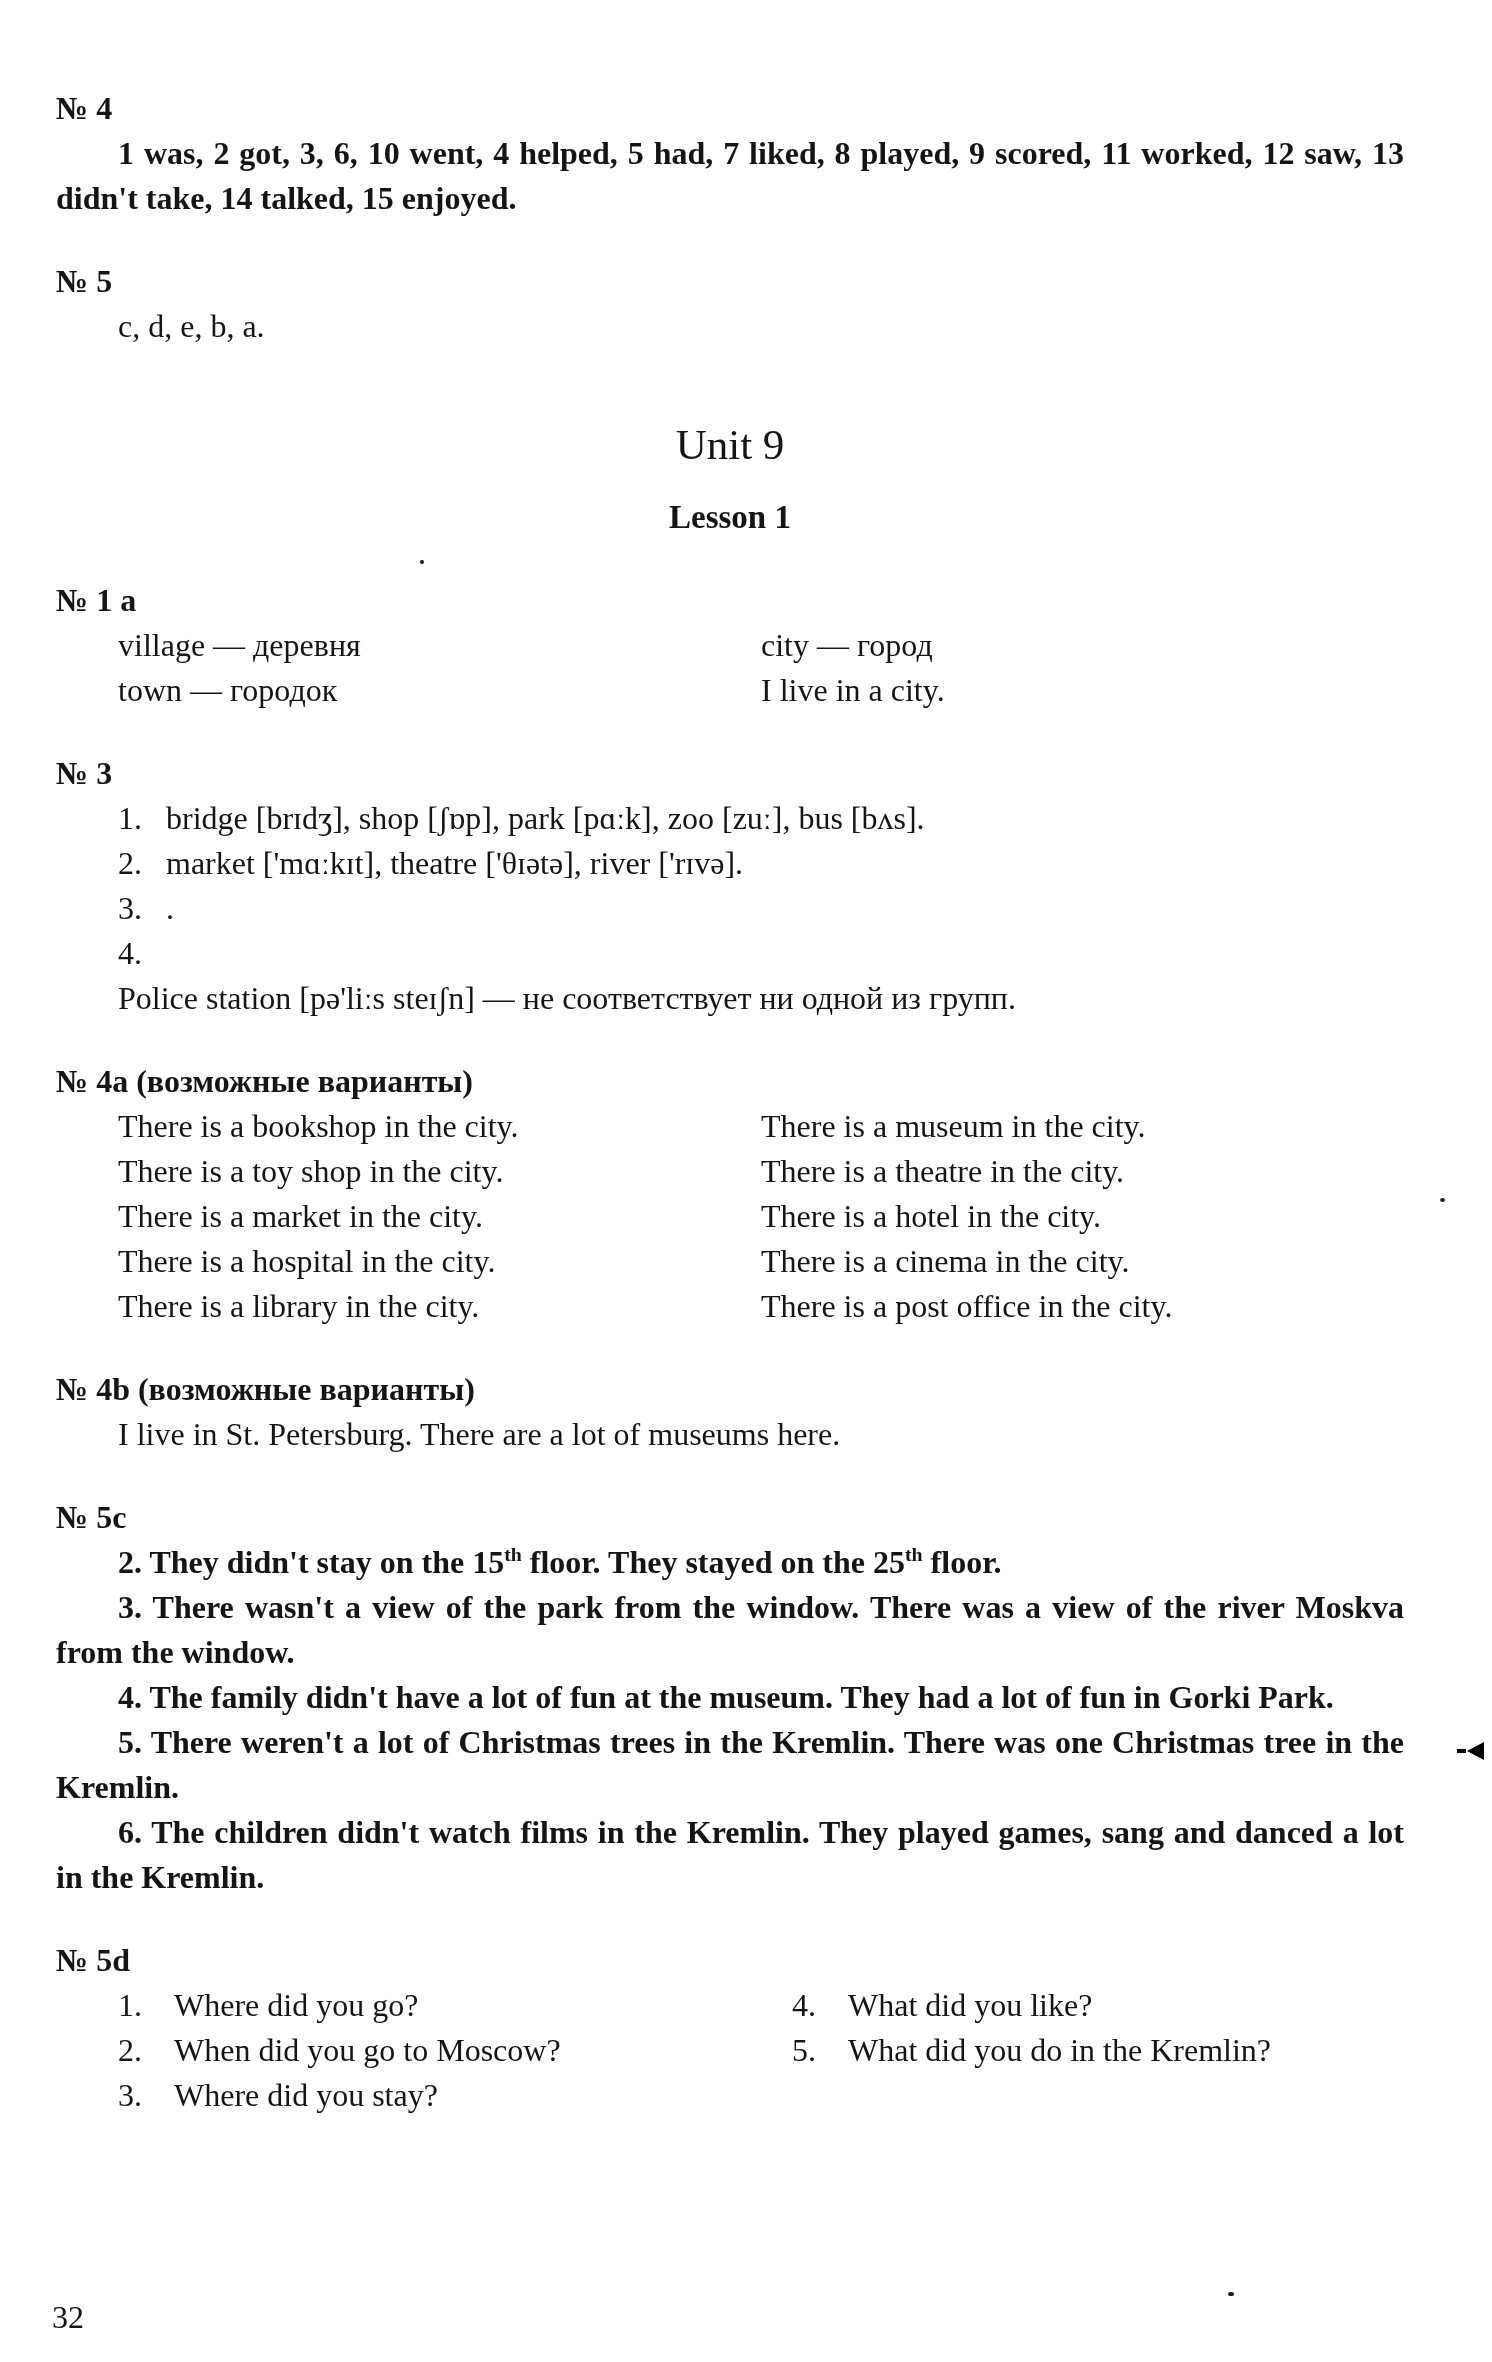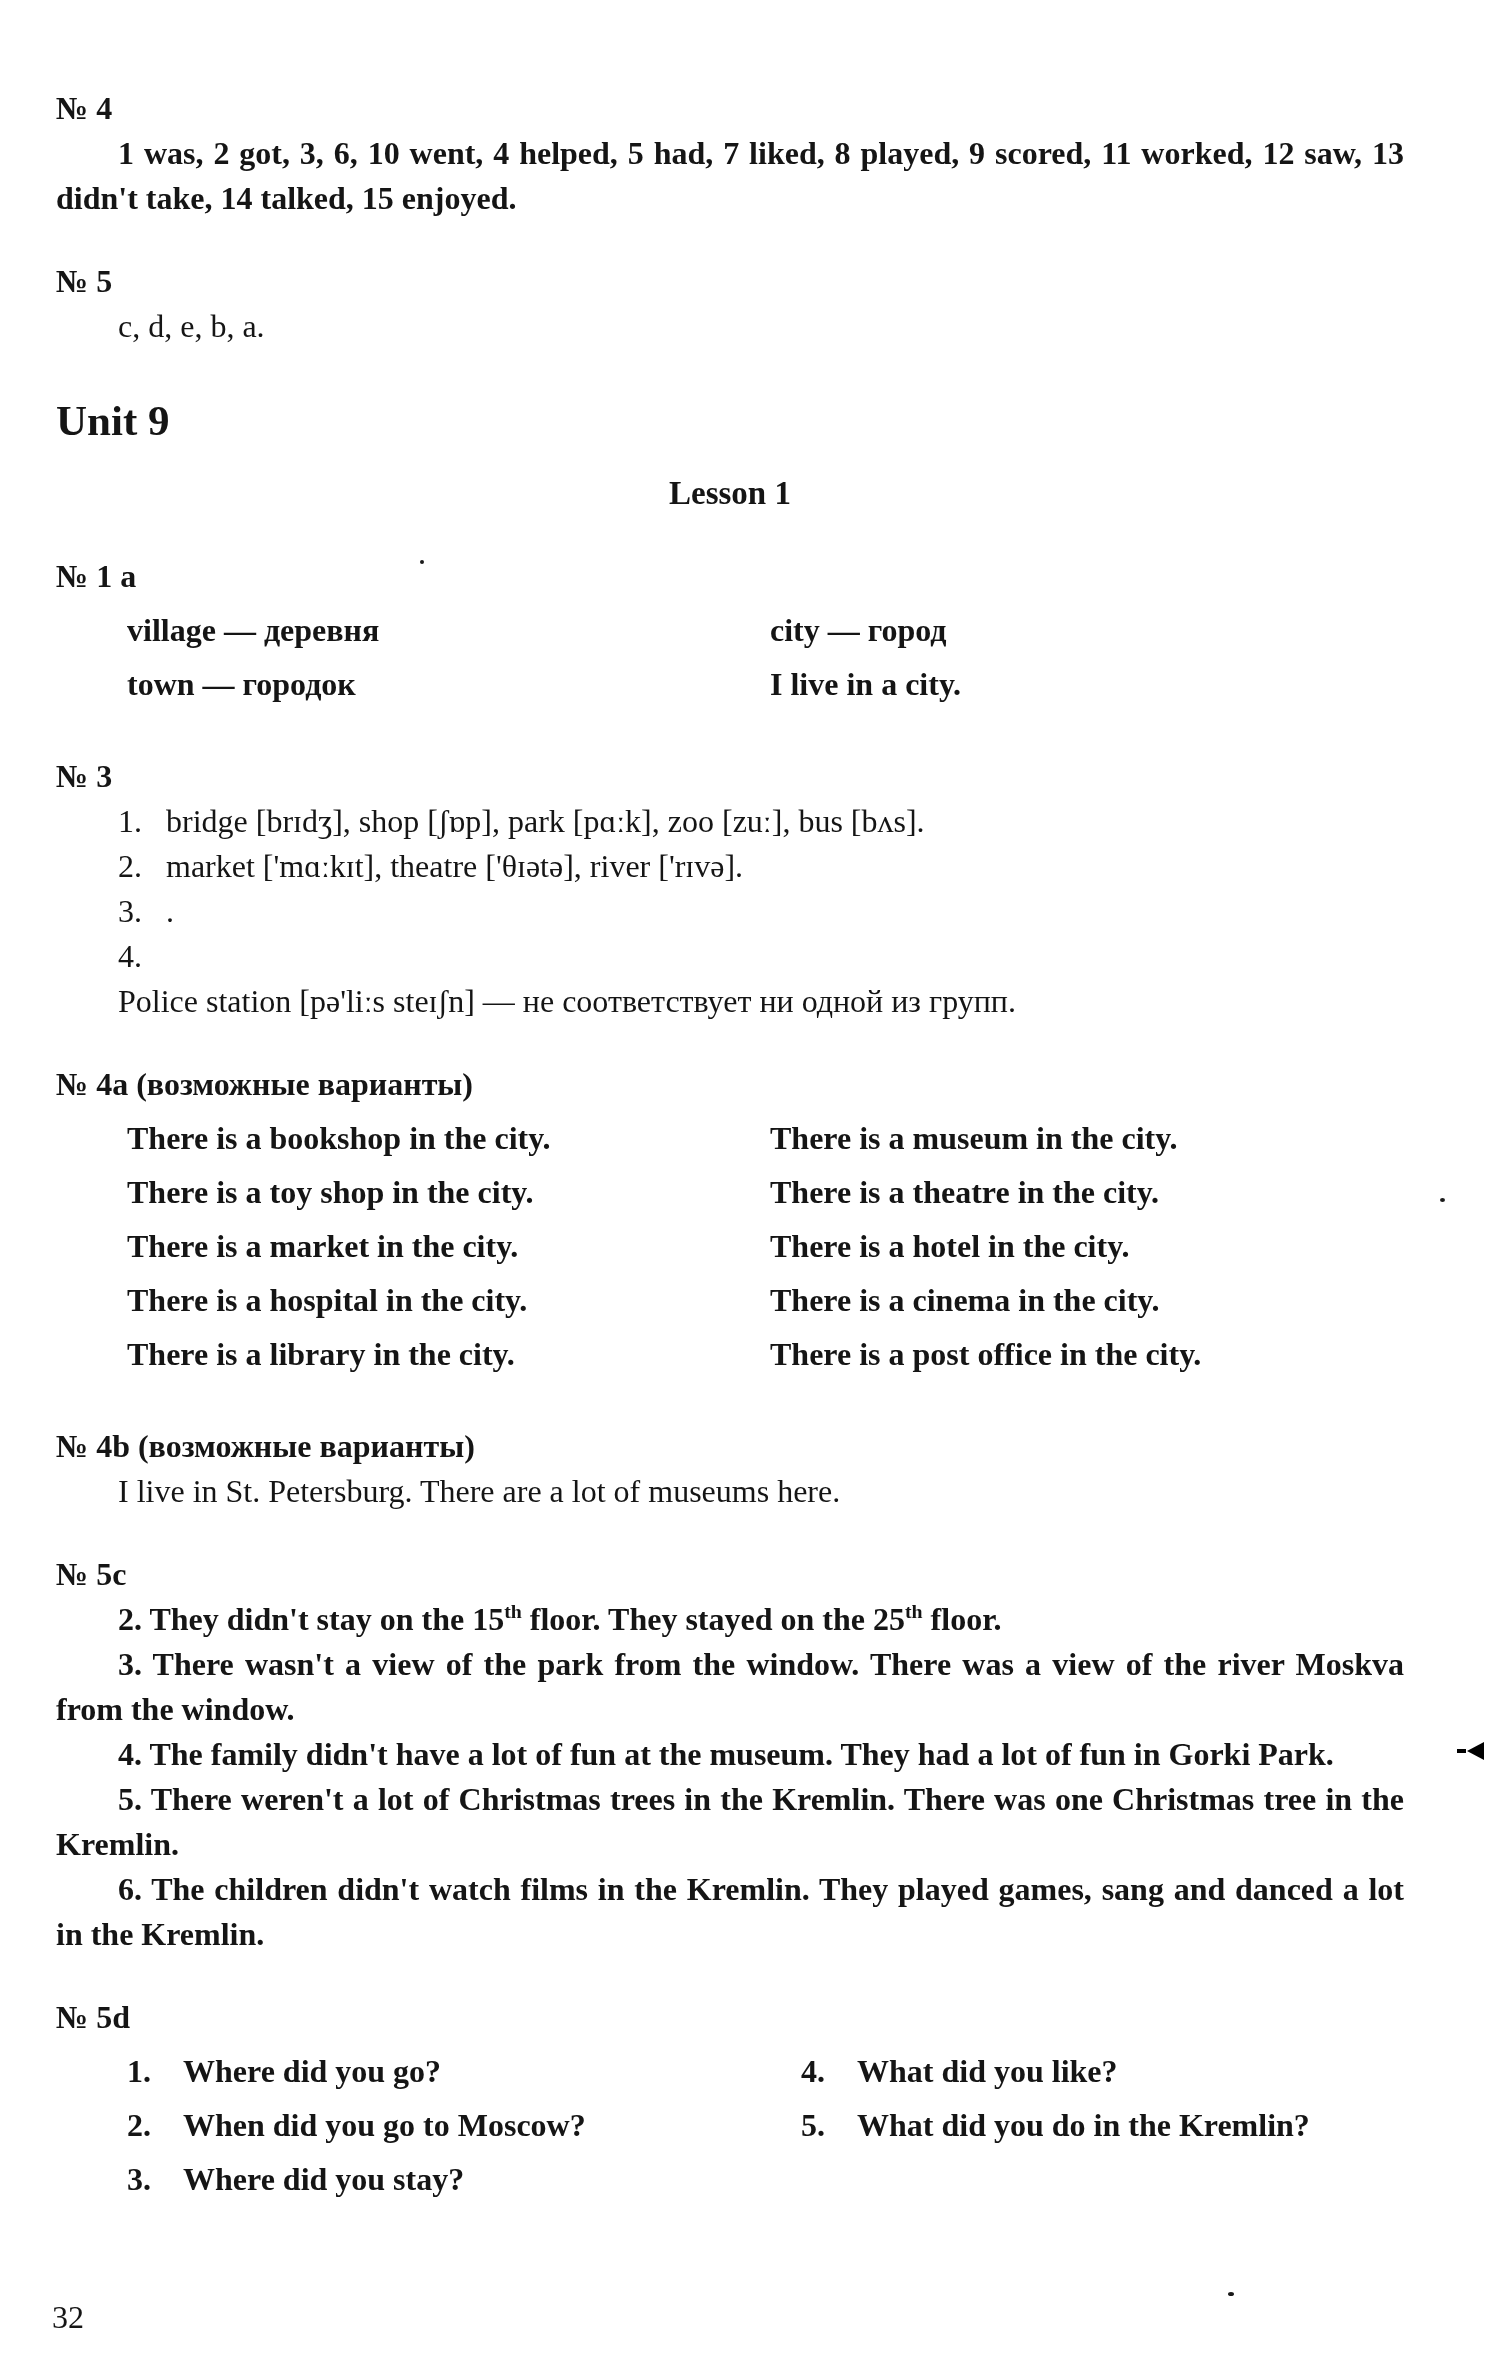--- a/index.html
+++ b/index.html
@@ -12,24 +12,24 @@
   }
   .page {
     position: absolute; inset: 0;
     padding: 86px 88px 0 56px;
     font-size: 32px; line-height: 45px;
   }
   .sec-head { font-size: 32px; font-weight: bold; margin-top: 38px; }
   .first .sec-head { margin-top: 0; }
   .para { text-indent: 62px; }
   .justify { text-align: justify; font-weight: bold; }
-  .unit-title { text-align: left; font-size: 43px; line-height: 52px; font-weight: bold; margin-top: 46px; }
+  .unit-title { text-align: center; font-size: 43px; line-height: 52px; font-weight: normal; margin-top: 70px; }
   .lesson-title { text-align: center; font-size: 33px; font-weight: bold; margin-top: 24px; }
   .cols { display: grid; grid-template-columns: 1fr 1fr; padding-left: 62px; }
-  .cols p { margin: 9px; font-weight: bold; }
+  .cols p { margin: 0; }
   .li { display: flex; padding-left: 62px; }
   .li .num { width: 48px; flex: none; }
   .qa .num { width: 56px; }
   sup { font-size: 0.62em; line-height: 0; vertical-align: super; }
   .page-number { position: absolute; left: 52px; bottom: 26px; font-size: 32px; }
   .artifact-arrow {
     position: absolute; right: 8px; top: 1742px;
     width: 0; height: 0;
     border-right: 17px solid #000;
     border-top: 9px solid transparent;

